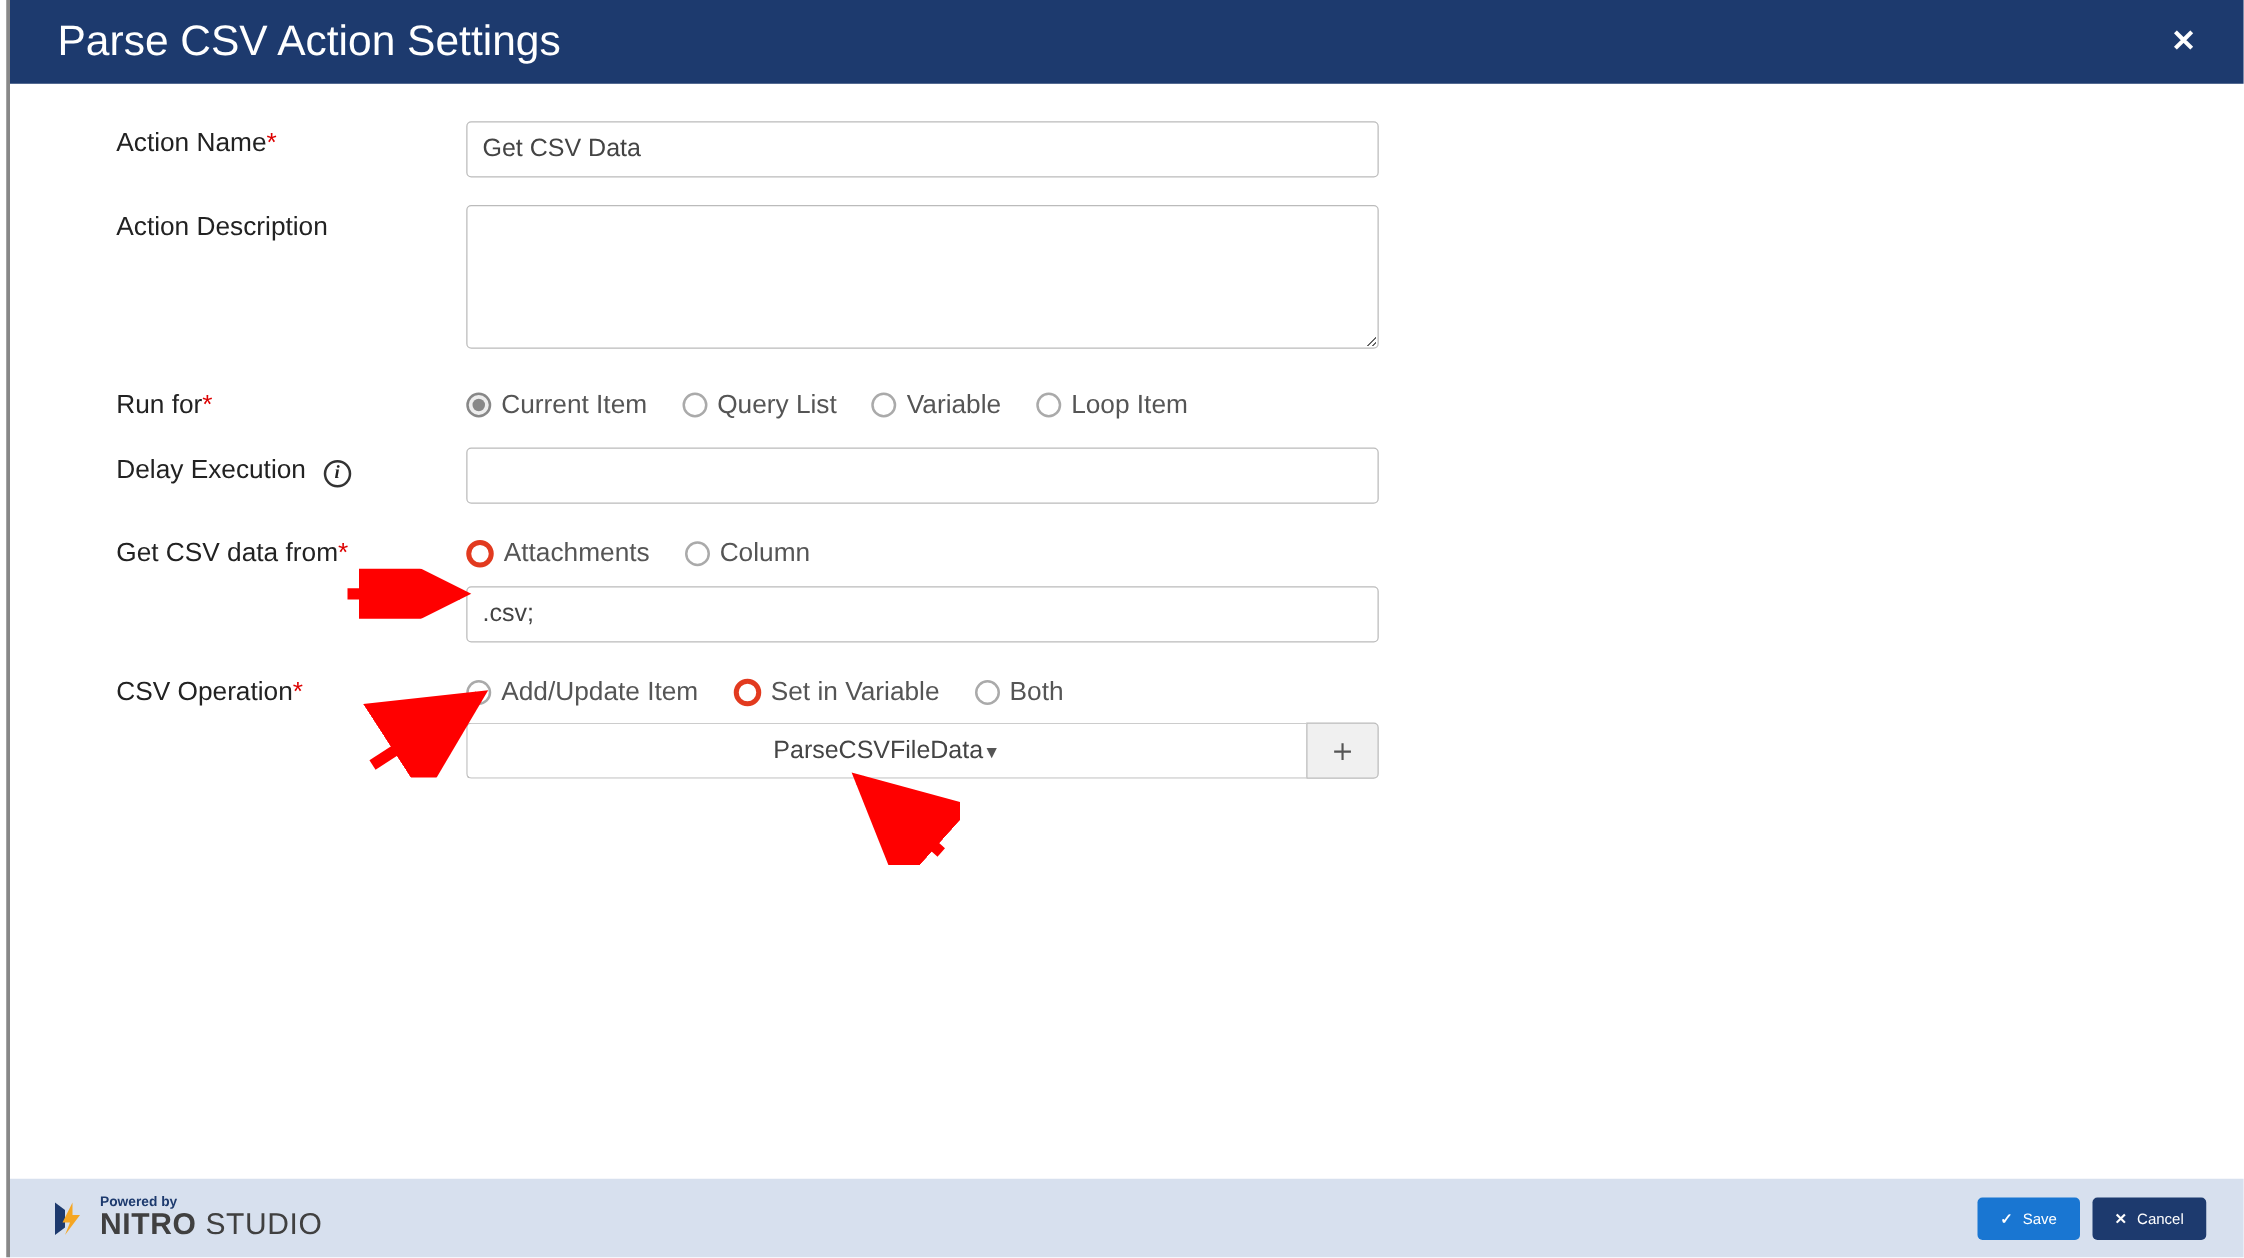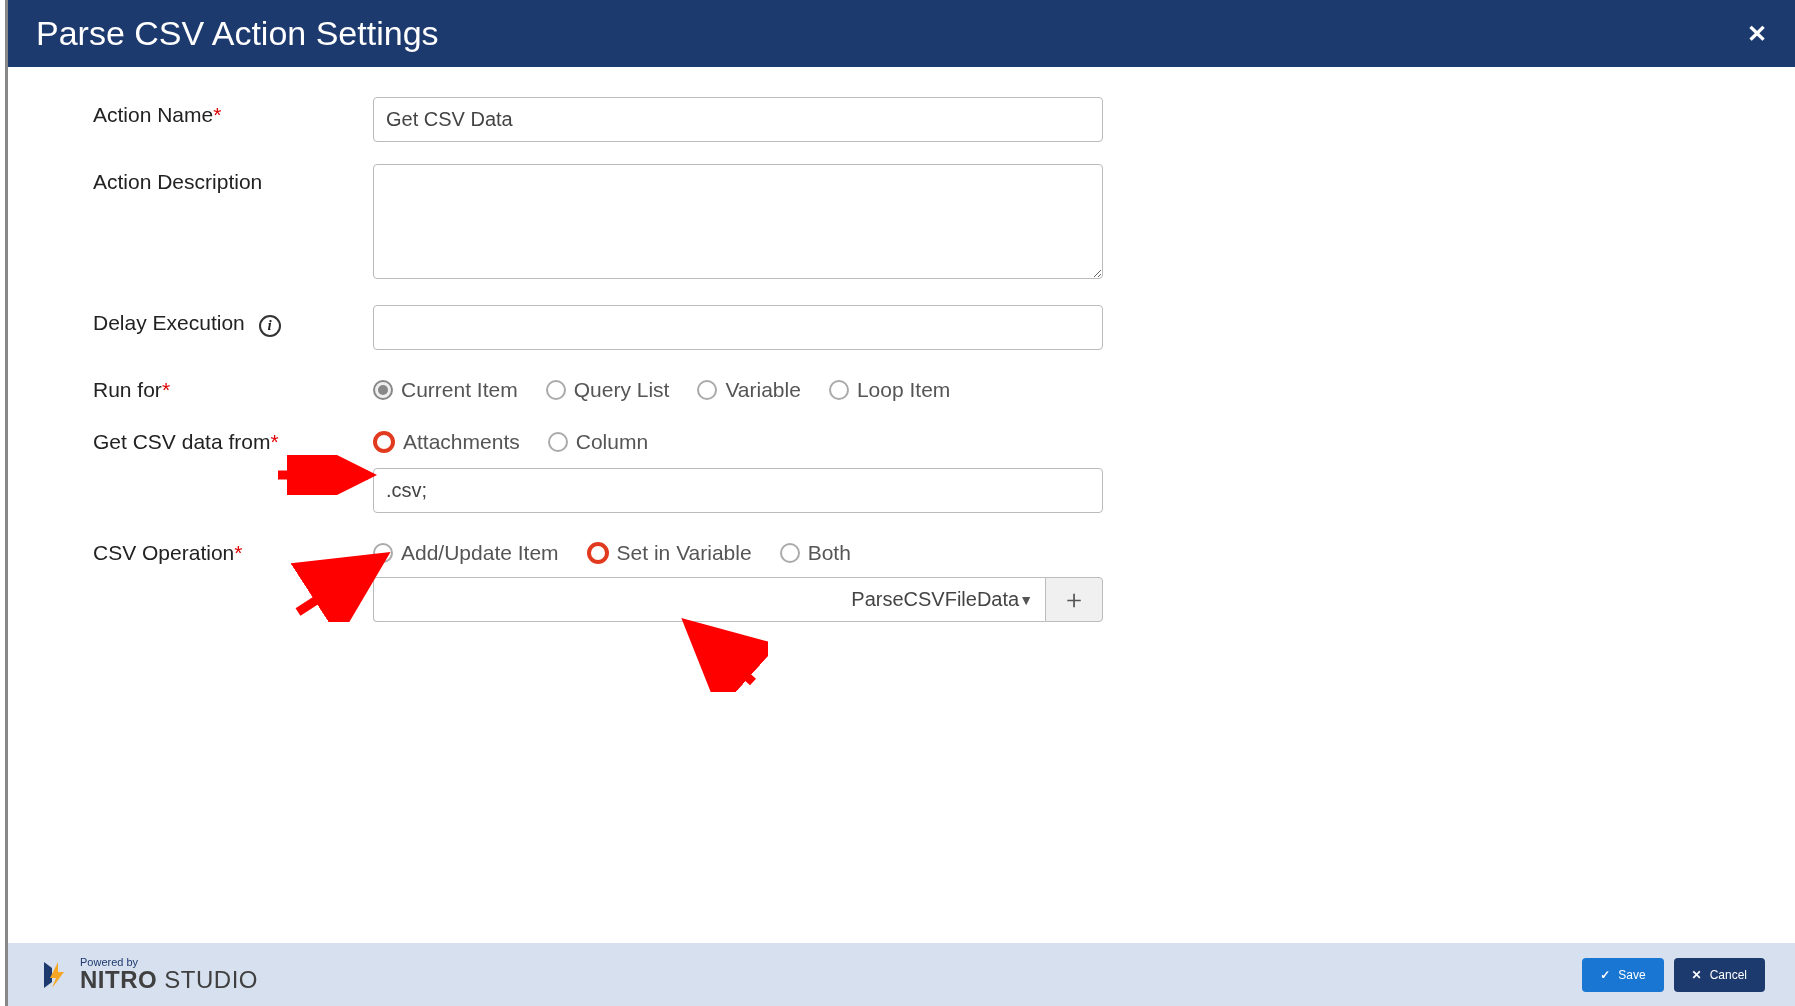--- a/index.html
+++ b/index.html
@@ -1,47 +1,47 @@
 <!DOCTYPE html>
 <html><head>
 <meta charset="utf-8">
 <style>
 * { box-sizing: border-box; margin: 0; padding: 0; }
 body { font-family: "Segoe UI", Arial, sans-serif; background: #fff; width: 1795px; height: 1006px; overflow: hidden; position: relative; }
 .modal { position: absolute; left: 5px; top: 0; right: 0; bottom: 0; background: #fff; display: flex; flex-direction: column; border-left: 3px solid #888; }
-.modal-header { background: #1d3a6e; color: #fff; padding: 14px 28px; display: flex; align-items: center; justify-content: space-between; }
+.modal-header { background: #1d3a6e; color: #fff; padding: 14px 38px; display: flex; align-items: center; justify-content: space-between; }
 .modal-title { font-size: 34px; font-weight: 400; }
 .close-icon { font-size: 24px; cursor: pointer; font-weight: bold; }
 .modal-body { flex: 1; padding: 30px 30px 10px 30px; overflow: auto; position: relative; }
 .section-title { color: #3b5fd6; font-size: 24px; font-weight: 400; margin-bottom: 28px; }
 .form-row { display: flex; align-items: flex-start; margin-bottom: 22px; }
 .form-label { width: 335px; padding-left: 55px; font-size: 21px; color: #222; padding-top: 6px; }
 .req { color: #d00; }
 .form-control-wrap { width: 730px; }
 input[type=text], textarea, .select-like { width: 100%; border: 1px solid #bbb; border-radius: 4px; font-size: 20px; padding: 10px 12px; font-family: inherit; color: #444; }
 textarea { height: 115px; resize: both; }
 .info-icon { display: inline-flex; width: 22px; height: 22px; border: 2px solid #333; border-radius: 50%; align-items: center; justify-content: center; font-weight: bold; font-size: 15px; margin-left: 8px; font-family: Georgia, serif; font-style: italic; }
 .radio-row { display: flex; align-items: center; gap: 28px; padding-top: 6px; flex-wrap: wrap; }
 .radio-item { display: flex; align-items: center; gap: 8px; font-size: 21px; color: #555; cursor: pointer; }
 .r { width: 20px; height: 20px; border: 2px solid #aaa; border-radius: 50%; display: inline-flex; align-items: center; justify-content: center; flex-shrink: 0; }
 .r.disabled-sel { border-color: #888; background: #eee; }
 .r.disabled-sel::after { content: ""; width: 10px; height: 10px; background: #888; border-radius: 50%; }
 .r.sel { border: 4px solid #e23a1f; width: 22px; height: 22px; }
 .r.sel::after { content: ""; width: 8px; height: 8px; background: #fff; border-radius: 50%; }
 .select-row { display: flex; gap: 0; margin-top: 12px; }
-.select-like { flex: 1; display: flex; align-items: center; justify-content: flex-end; border-radius: 4px 0 0 4px; border-right: none; }
+.select-like { flex: 1; display: flex; align-items: center; justify-content: center; border-radius: 4px 0 0 4px; border-right: none; }
 .chev { font-size: 14px; color: #555; }
 .add-btn { width: 58px; border: 1px solid #bbb; border-left: 1px solid #bbb; border-radius: 0 4px 4px 0; background: #f0f0f0; display: flex; align-items: center; justify-content: center; font-size: 26px; color: #555; cursor: pointer; }
 .arrow { position: absolute; pointer-events: none; }
 .arrow svg { display: block; }
 .modal-footer { background: #d7e0ee; padding: 14px 30px; display: flex; align-items: center; justify-content: space-between; }
 .logo-wrap { display: flex; align-items: center; gap: 8px; }
 .logo-mark { width: 34px; height: 34px; position: relative; }
 .logo-text { display: flex; flex-direction: column; line-height: 1; }
-.logo-text small { font-size: 11px; color: #1d3a6e; font-weight: 400; }
+.logo-text small { font-size: 11px; color: #1d3a6e; font-weight: 700; }
 .logo-text .n { font-size: 24px; font-weight: 800; color: #404040; letter-spacing: 0.5px; }
 .logo-text .n .light { font-weight: 400; }
 .btns { display: flex; gap: 10px; }
 .btn { display: flex; align-items: center; gap: 8px; padding: 10px 18px; border-radius: 4px; font-size: 12px; cursor: pointer; border: none; }
 .btn-save { background: #1976d2; color: #fff; }
 .btn-cancel { background: #1d3a6e; color: #fff; }
 .check-ic::before { content: "✓"; font-weight: bold; }
 .x-ic::before { content: "✕"; font-weight: bold; }
 </style>
 </head>
@@ -66,51 +66,51 @@
 
     <div class="form-row">
       <div class="form-label">Action Description</div>
       <div class="form-control-wrap">
         <textarea style=""></textarea>
       </div>
     </div>
 
     <div class="form-row">
       <div class="form-label">
+        <span>Run for</span><span class="req">*</span>
+      </div>
+      <div class="form-control-wrap">
+        <div class="radio-row">
+          <label class="radio-item">
+              <span class="r disabled-sel"></span>
+              <span>Current Item</span>
+            </label>
+          <label class="radio-item">
+              <span class="r"></span>
+              <span>Query List</span>
+            </label>
+          <label class="radio-item">
+              <span class="r"></span>
+              <span>Variable</span>
+            </label>
+          <label class="radio-item">
+              <span class="r"></span>
+              <span>Loop Item</span>
+            </label>
+        </div>
+      </div>
+    </div>
+
+    <div class="form-row">
+      <div class="form-label">
         <span>Delay Execution</span>
         <span class="info-icon">i</span>
       </div>
       <div class="form-control-wrap">
         <input type="text" value="" style="">
-      </div>
-    </div>
-
-    <div class="form-row">
-      <div class="form-label">
-        <span>Run for</span><span class="req">*</span>
-      </div>
-      <div class="form-control-wrap">
-        <div class="radio-row">
-          <label class="radio-item">
-              <span class="r disabled-sel"></span>
-              <span>Current Item</span>
-            </label>
-          <label class="radio-item">
-              <span class="r"></span>
-              <span>Query List</span>
-            </label>
-          <label class="radio-item">
-              <span class="r"></span>
-              <span>Variable</span>
-            </label>
-          <label class="radio-item">
-              <span class="r"></span>
-              <span>Loop Item</span>
-            </label>
-        </div>
       </div>
     </div>
 
     <div class="form-row">
       <div class="form-label">
         <span>Get CSV data from</span><span class="req">*</span>
       </div>
       <div class="form-control-wrap">
         <div class="radio-row">
           <label class="radio-item">

